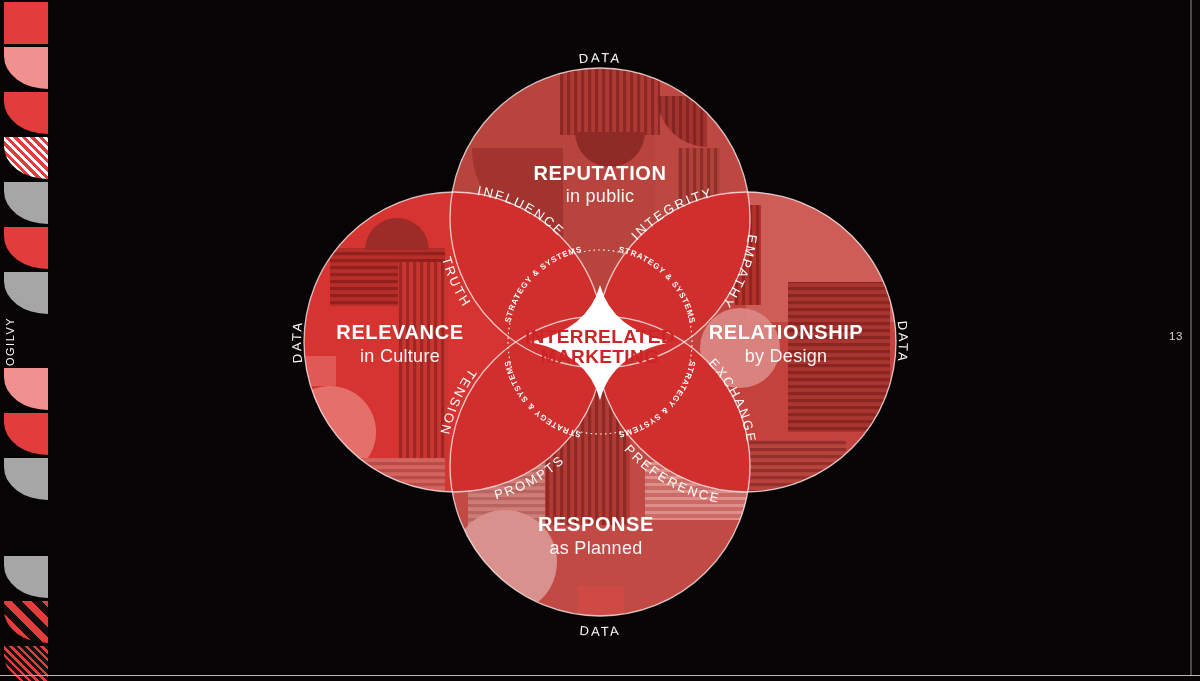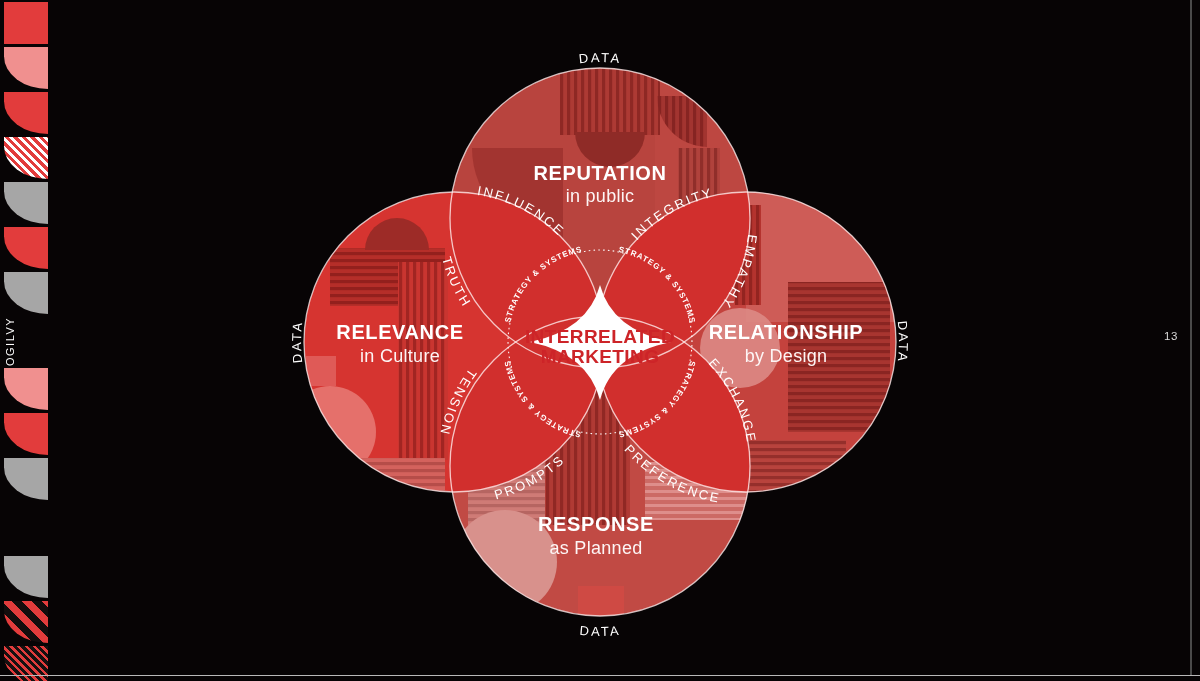--- a/index.html
+++ b/index.html
@@ -14,21 +14,21 @@
   .c-pink{background:#f0908f;}
   .c-gray{background:#a6a6a6;}
   .c-diagrw{background:repeating-linear-gradient(45deg,#e23c3c 0 3px,#ffffff 3px 6px);}
   .c-diagthick{background:repeating-linear-gradient(45deg,#e23c3c 0 7px,#130d0d 7px 14px);}
   .c-diagthin{background:repeating-linear-gradient(45deg,#e23c3c 0 2.5px,#161010 2.5px 5.5px);}
   .gap50{height:50px;margin-bottom:3px;}
   .brand{height:48px;margin-bottom:3px;display:flex;align-items:center;justify-content:center;
          color:#ffffff;font-size:11px;letter-spacing:1.5px;font-weight:500;
          writing-mode:vertical-rl;transform:rotate(180deg);}
   
-  .pagenum{position:absolute;left:1164px;top:330px;width:24px;
+  .pagenum{position:absolute;left:1164px;top:330px;width:24px;text-align:center;
            color:#d8d8d8;font-size:11.5px;letter-spacing:.5px;}
   .edge-right{position:absolute;left:1190px;top:0;width:2px;height:676px;background:#4a4a4a;}
   .edge-bottom{position:absolute;left:0;top:675px;width:1200px;height:1px;background:#b9b9b9;}
   svg text{font-family:"Liberation Sans","DejaVu Sans",sans-serif;}
   .title-b{font-size:20px;font-weight:bold;fill:#ffffff;letter-spacing:.6px;}
   .title-r{font-size:18px;fill:#fdf5f5;letter-spacing:.3px;}
   .curve{font-size:13px;fill:#ffffff;letter-spacing:2.3px;font-weight:500;}
   .ringtxt{font-size:8px;fill:#ffffff;letter-spacing:.9px;font-weight:600;}
   .centertxt{font-size:19px;font-weight:bold;fill:#cd2428;letter-spacing:.4px;}
 </style>

